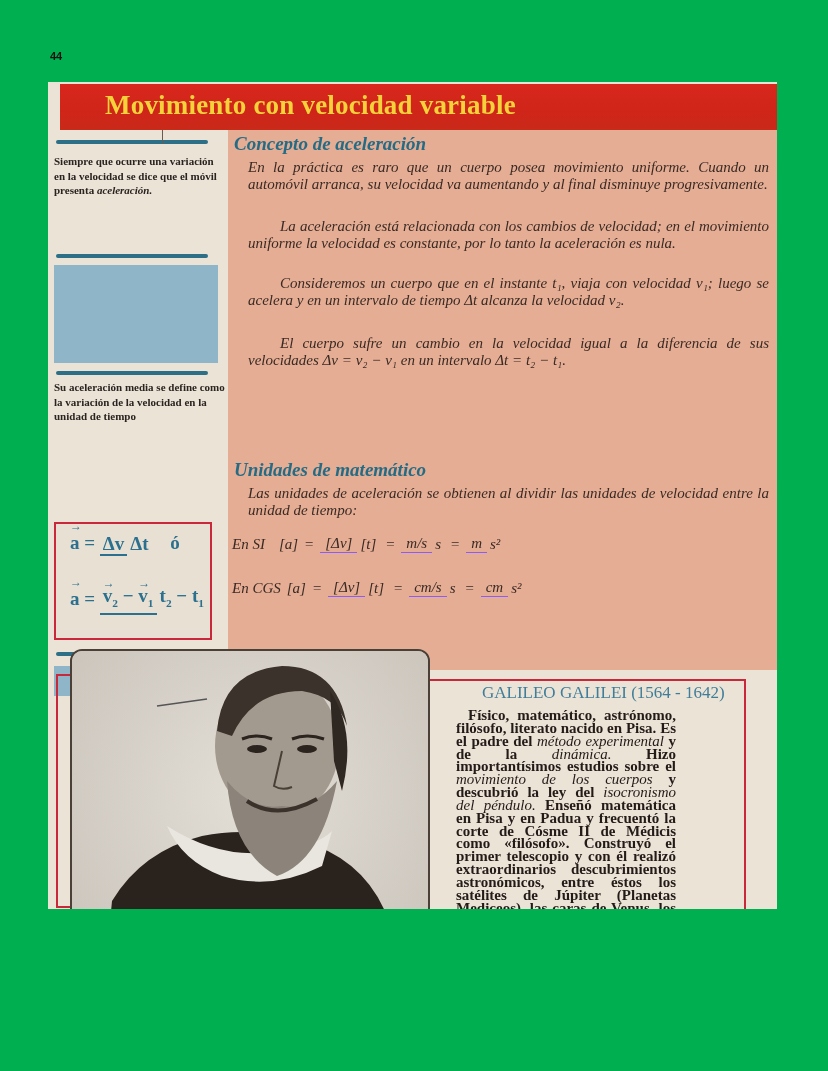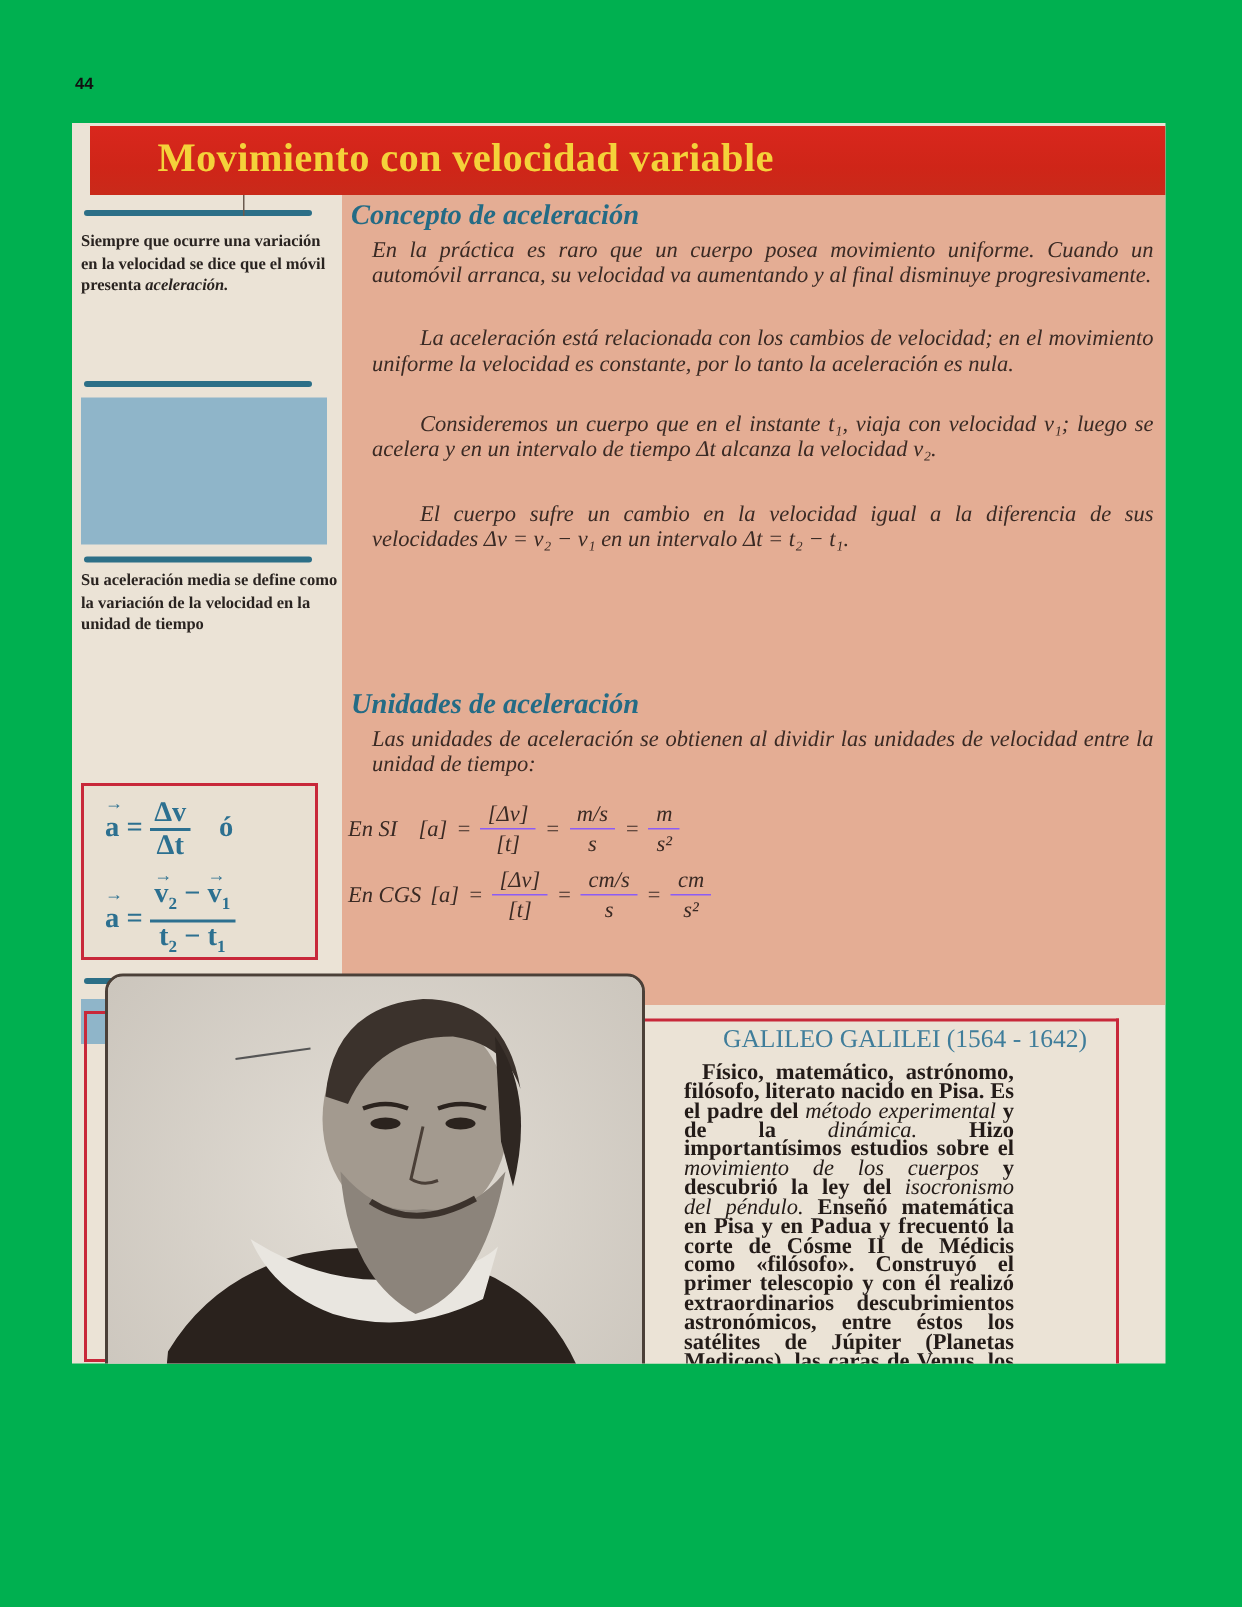--- a/index.html
+++ b/index.html
@@ -41,21 +41,21 @@
   .margin-note em { font-style: italic; }
   .blue-box { position: absolute; background: #8fb5c9; }
   .formula-box {
     position: absolute; left: 6px; top: 392px; width: 158px; height: 118px;
     border: 2px solid #c8283a; background: #e8e0d2;
   }
   .formula {
     position: absolute; color: #2c7090; font-weight: bold;
     font-family: "Liberation Serif", serif; font-size: 19px;
   }
-  .frac { display: inline-flex; flex-direction: column; align-items: center; vertical-align: middle; }
+  .frac { display: inline-flex; flex-direction: row; align-items: flex-start; vertical-align: middle; }
   .frac .num { border-bottom: 2px solid #2c7090; padding: 0 3px; line-height: 20px; }
   .frac .den { padding: 0 3px; line-height: 20px; }
   .vec { position: relative; display: inline-block; }
   .vec::before {
     content: "→"; position: absolute; top: -13px; left: 0; right: 0;
     text-align: center; font-size: 12px;
   }
   sub { font-size: 0.6em; }
   
   .content {
@@ -161,21 +161,21 @@
     <div class="blue-box" style="left:6px; top:536px; width:164px; height:30px;"></div>
   </div>
 
   <div class="content">
     <h2 style="left:6px; top:3px;">Concepto de aceleración</h2>
     <p class="para" style="top:29px;">En la práctica es raro que un cuerpo posea movimiento uniforme. Cuando un automóvil arranca, su velocidad va aumentando y al final disminuye progresivamente.</p>
     <p class="para indent" style="top:145px;">Consideremos un cuerpo que en el instante t₁, viaja con velocidad v₁; luego se acelera y en un intervalo de tiempo Δt alcanza la velocidad v₂.</p>
     <p class="para indent" style="top:88px;">La aceleración está relacionada con los cambios de velocidad; en el movimiento uniforme la velocidad es constante, por lo tanto la aceleración es nula.</p>
     <p class="para indent" style="top:205px;">El cuerpo sufre un cambio en la velocidad igual a la diferencia de sus velocidades Δv = v₂ − v₁ en un intervalo Δt = t₂ − t₁.</p>
 
-    <h2 style="left:6px; top:329px;">Unidades de aceleración</h2>
+    <h2 style="left:6px; top:329px;">Unidades de matemático</h2>
     <p class="para" style="top:355px;">Las unidades de aceleración se obtienen al dividir las unidades de velocidad entre la unidad de tiempo:</p>
 
     <div class="units" style="top:404px;">
       <span>En SI</span>
       <span style="margin-left:8px;">[a]</span>
       <span>=</span>
       <span class="frac">
           <span class="num">[Δv]</span>
           <span class="den">[t]</span>
         </span>

